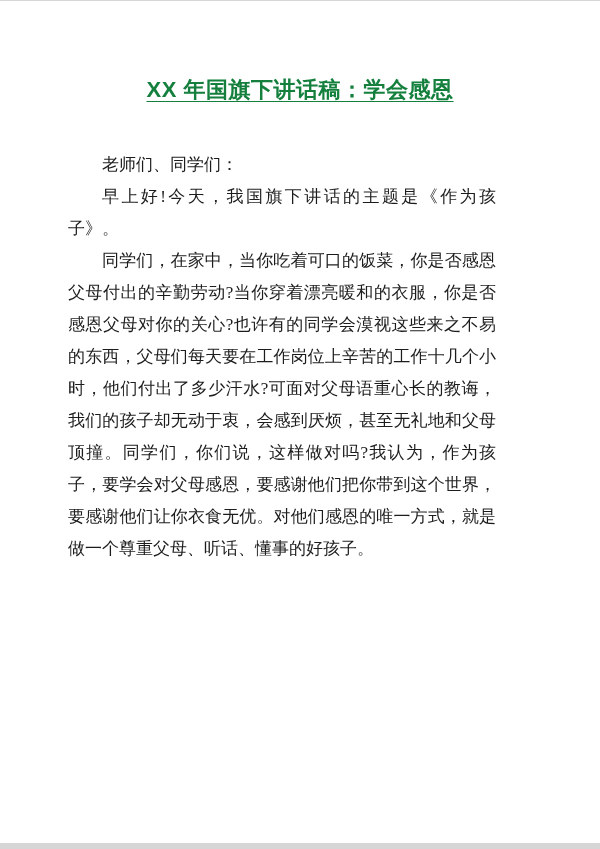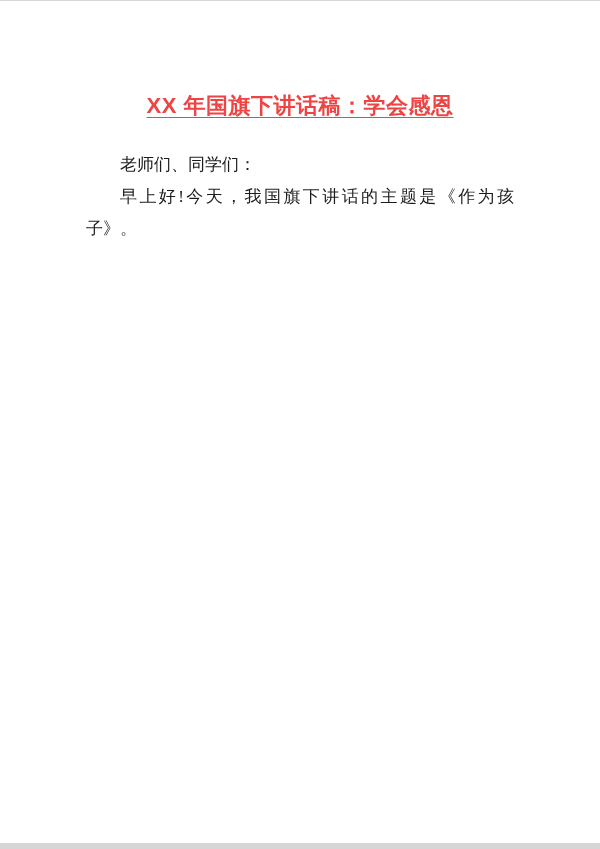--- a/index.html
+++ b/index.html
@@ -18,37 +18,37 @@
     .page {
       position: absolute;
       left: 0;
       top: 1px;
       width: 600px;
       height: 842px;
       background: #ffffff;
       box-sizing: border-box;
     }
     .doc-title {
-      margin: 16px;
+      margin: 0;
       padding-top: 74px;
       text-align: center;
       font-family: "Liberation Sans", sans-serif;
       font-weight: bold;
       font-size: 22px;
       letter-spacing: 0.5px;
-      color: #ef4444;
+      color: #15803d;
     }
     .doc-title .title-text {
       text-decoration: underline;
       text-underline-offset: 4px;
       text-decoration-thickness: 1px;
     }
     .doc-body {
       position: absolute;
-      left: 86px;
+      left: 68px;
       top: 148px;
       width: 428px;
       color: #1c1c1c;
       font-family: "Liberation Serif", "DejaVu Serif", serif;
       font-size: 17px;
       line-height: 32px;
       text-align: justify;
     }
     .doc-body p {
       margin: 0;
@@ -62,16 +62,17 @@
 <div class="viewport">
   <div class="page">
 
     <h1 class="doc-title">
       <span class="title-text">XX 年国旗下讲话稿：学会感恩</span>
     </h1>
 
     <div class="doc-body">
       <p>老师们、同学们：</p>
       <p>早上好!今天，我国旗下讲话的主题是《作为孩子》。</p>
+      <p>同学们，在家中，当你吃着可口的饭菜，你是否感恩父母付出的辛勤劳动?当你穿着漂亮暖和的衣服，你是否感恩父母对你的关心?也许有的同学会漠视这些来之不易的东西，父母们每天要在工作岗位上辛苦的工作十几个小时，他们付出了多少汗水?可面对父母语重心长的教诲，我们的孩子却无动于衷，会感到厌烦，甚至无礼地和父母顶撞。同学们，你们说，这样做对吗?我认为，作为孩子，要学会对父母感恩，要感谢他们把你带到这个世界，要感谢他们让你衣食无优。对他们感恩的唯一方式，就是做一个尊重父母、听话、懂事的好孩子。</p>
     </div>
 
   </div>
 </div>
 
 </body></html>

